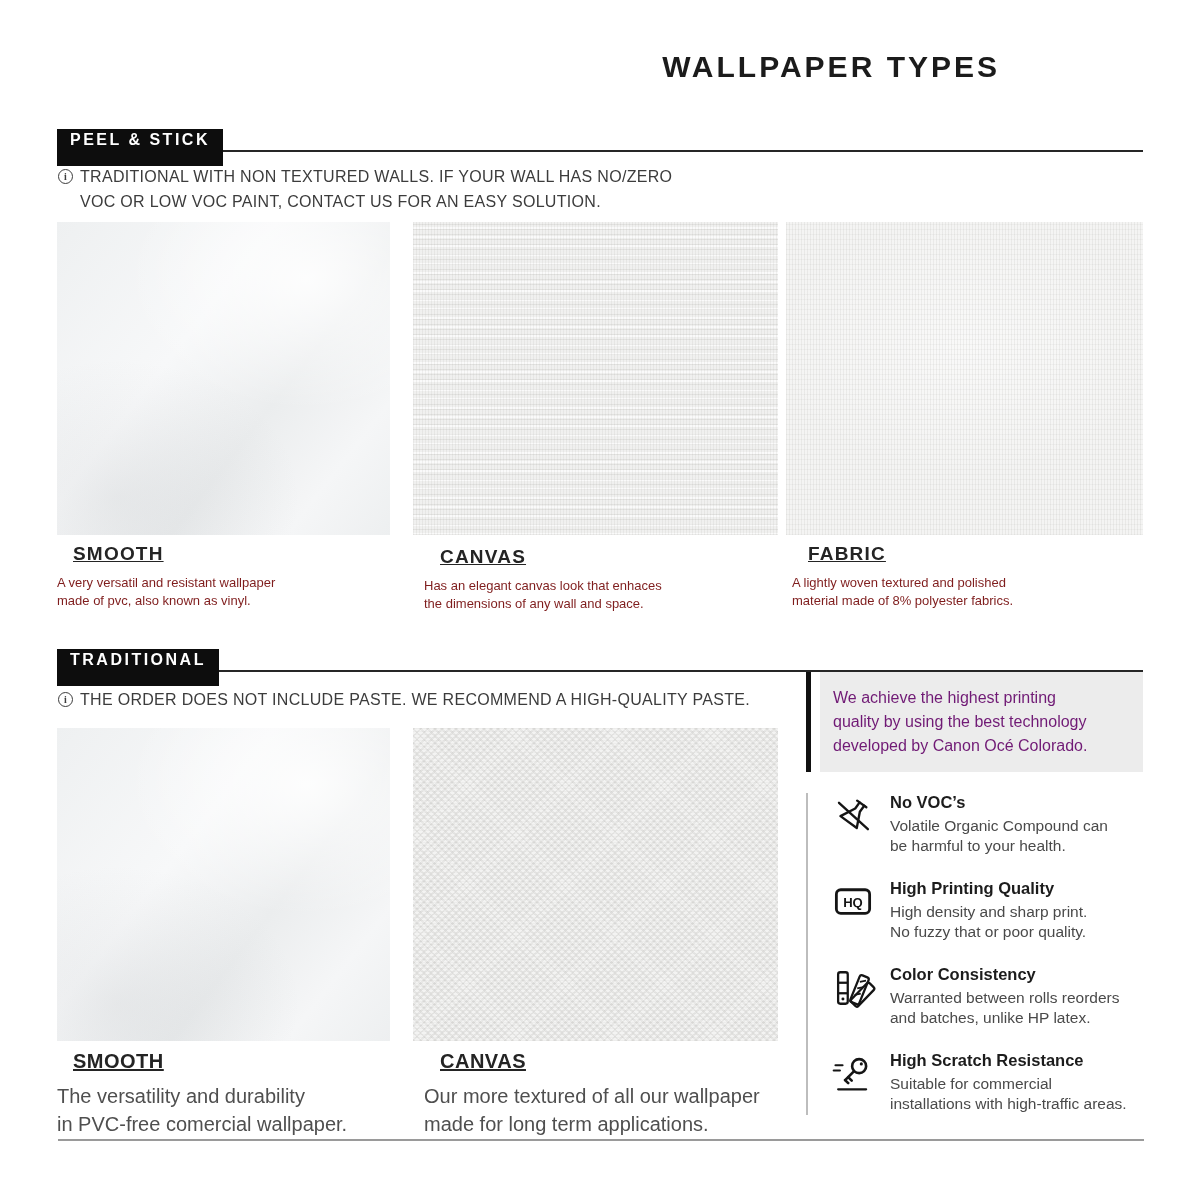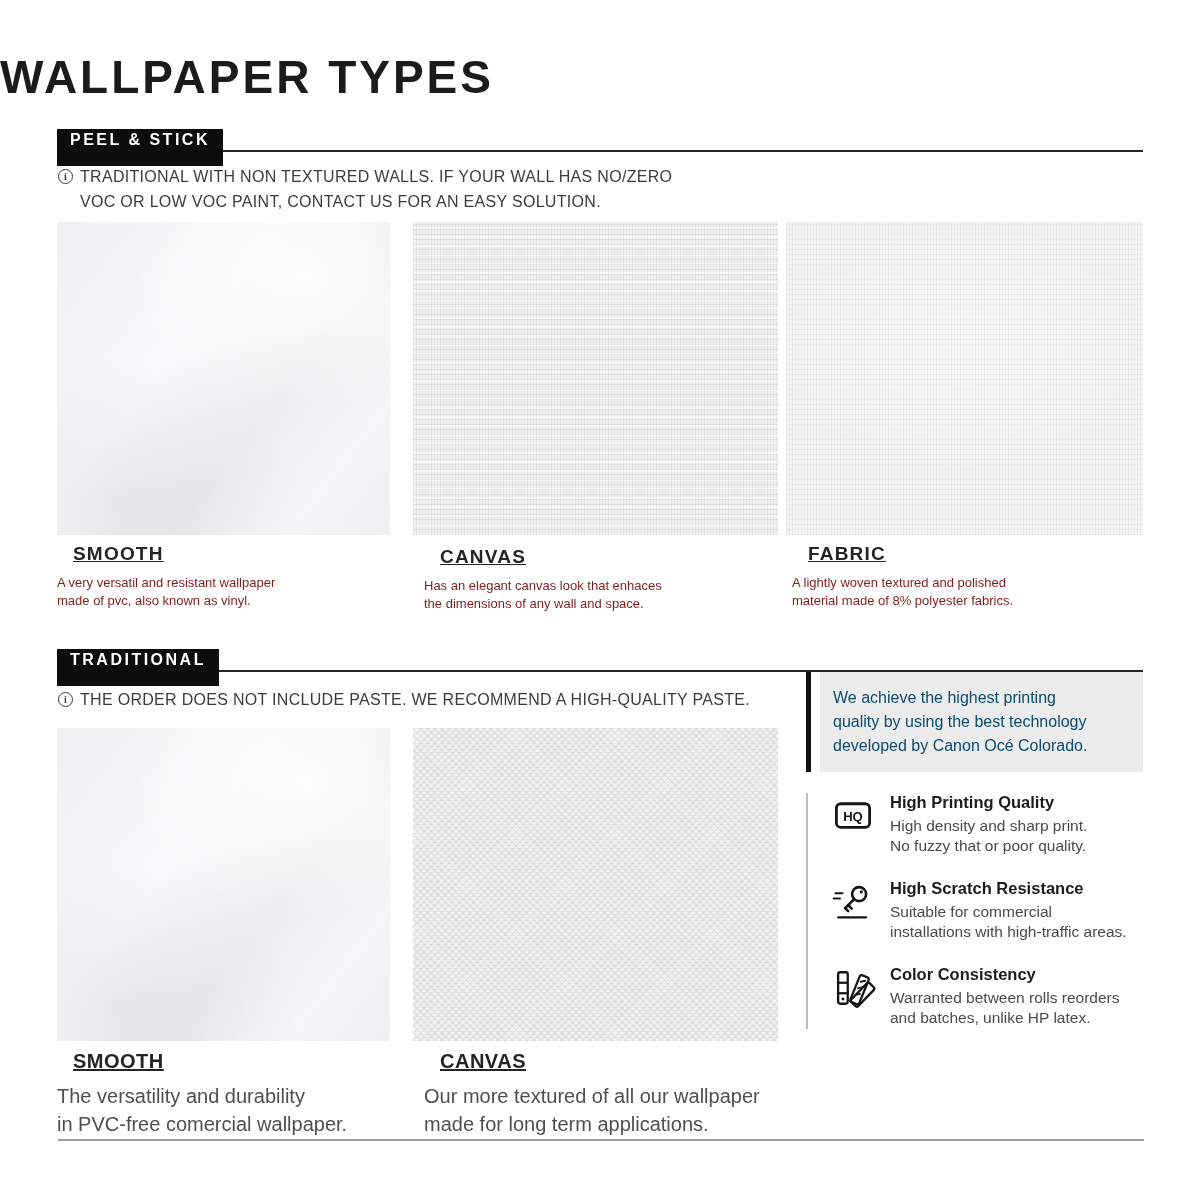--- a/index.html
+++ b/index.html
@@ -12,22 +12,22 @@
     font-family: "Liberation Sans", sans-serif;
     color: #1c1c1c;
     overflow: hidden;
   }
 
   
   .page-title {
     position: absolute;
     top: 50px; left: 0;
     width: 1000px;
-    text-align: left;
-    font-size: 46px;
+    text-align: right;
+    font-size: 30px;
     font-weight: 600;
     letter-spacing: 3px;
     color: #1b1b1b;
   }
 
   
   .section-header { position: absolute; left: 57px; width: 1086px; height: 24px; }
   .section-header .rule {
     position: absolute; left: 0; right: 0; top: 21px;
     height: 2px; background: #262626;
@@ -115,21 +115,21 @@
   .cap-r2-1 { left: 57px;  top: 1050px; }
   .cap-r2-2 { left: 424px; top: 1050px; }
 
   
   .quote-panel { position: absolute; left: 806px; top: 672px; width: 337px; display: flex; }
   .quote-bar { flex: none; width: 5px; background: #111111; }
   .quote-box {
     flex: 1; margin-left: 9px;
     background: #ececec;
     padding: 14px 10px 14px 13px;
-    font-size: 16px; color: #0c4a6e; line-height: 24px;
+    font-size: 16px; color: #701a75; line-height: 24px;
   }
 
   
   .features {
     position: absolute; left: 806px; top: 793px; width: 337px;
     border-left: 2px solid #bdbdbd;
     padding-left: 24px;
     display: flex; flex-direction: column; gap: 22px;
   }
   .feature { display: flex; align-items: flex-start; gap: 16px; }
@@ -224,55 +224,51 @@
     <div class="quote-bar"></div>
     <div class="quote-box">
       <span>We achieve the highest printing</span><br>
       <span>quality by using the best technology</span><br>
       <span>developed by Canon Océ Colorado.</span>
     </div>
   </div>
 
   <div class="features">
 
+    <div class="feature">
+      <span class="feature-icon">
+        <svg width="42" height="46" viewBox="0 0 48 48" fill="none" stroke="#151515" stroke-width="2.7" stroke-linecap="round" stroke-linejoin="round">
+          <g transform="rotate(36 24 24)">
+            <path d="M17.5 7 H 30.5"></path>
+            <path d="M21 7 v 8.5 L 12.5 32.5 H 35.5 L 27.5 15.5 V 7"></path>
+          </g>
+          <line x1="8" y1="9" x2="41" y2="39"></line>
+        </svg>
+      </span>
+      <div>
+        <p class="feature-title">No VOC’s</p>
+        <div class="feature-desc">
+          <span>Volatile Organic Compound can</span><br>
+          <span>be harmful to your health.</span>
+        </div>
+      </div>
+    </div>
 
     <div class="feature">
       <span class="feature-icon">
         <svg width="42" height="46" viewBox="0 0 48 48" fill="none">
           <rect x="5" y="10" width="38" height="27" rx="5" stroke="#151515" stroke-width="3.2"></rect>
           <text x="24" y="24.5" text-anchor="middle" dominant-baseline="central" font-family="Liberation Sans, sans-serif" font-size="15" font-weight="700" fill="#151515" stroke="none">HQ</text>
         </svg>
       </span>
       <div>
         <p class="feature-title">High Printing Quality</p>
         <div class="feature-desc">
           <span>High density and sharp print.</span><br>
           <span>No fuzzy that or poor quality.</span>
-        </div>
-      </div>
-    </div>
-
-    <div class="feature">
-      <span class="feature-icon">
-        <svg width="42" height="46" viewBox="0 0 48 48" fill="none" stroke="#151515" stroke-width="2.5" stroke-linecap="round" stroke-linejoin="round">
-          <line x1="4" y1="14" x2="12" y2="14"></line>
-          <line x1="2" y1="20" x2="9" y2="20"></line>
-          <circle cx="31" cy="15" r="8" stroke-width="3"></circle>
-          <circle cx="33.5" cy="12.5" r="1.8" fill="#151515" stroke="none"></circle>
-          <path d="M25 21 L15 31" stroke-width="3"></path>
-          <path d="M18.5 27.5 l4 4" stroke-width="3"></path>
-          <path d="M15 31 l3.5 3.5" stroke-width="3"></path>
-          <line x1="7" y1="41.5" x2="39" y2="41.5"></line>
-        </svg>
-      </span>
-      <div>
-        <p class="feature-title">High Scratch Resistance</p>
-        <div class="feature-desc">
-          <span>Suitable for commercial</span><br>
-          <span>installations with high-traffic areas.</span>
         </div>
       </div>
     </div>
 
     <div class="feature">
       <span class="feature-icon">
         <svg width="42" height="46" viewBox="0 0 48 48" fill="none" stroke="#151515" stroke-width="2.6" stroke-linejoin="round">
           <g transform="rotate(44 22 40)">
             <rect x="20" y="10" width="11" height="30" rx="2.5"></rect>
           </g>
@@ -288,17 +284,39 @@
       </span>
       <div>
         <p class="feature-title">Color Consistency</p>
         <div class="feature-desc">
           <span>Warranted between rolls reorders</span><br>
           <span>and batches, unlike HP latex.</span>
         </div>
       </div>
     </div>
 
+    <div class="feature">
+      <span class="feature-icon">
+        <svg width="42" height="46" viewBox="0 0 48 48" fill="none" stroke="#151515" stroke-width="2.5" stroke-linecap="round" stroke-linejoin="round">
+          <line x1="4" y1="14" x2="12" y2="14"></line>
+          <line x1="2" y1="20" x2="9" y2="20"></line>
+          <circle cx="31" cy="15" r="8" stroke-width="3"></circle>
+          <circle cx="33.5" cy="12.5" r="1.8" fill="#151515" stroke="none"></circle>
+          <path d="M25 21 L15 31" stroke-width="3"></path>
+          <path d="M18.5 27.5 l4 4" stroke-width="3"></path>
+          <path d="M15 31 l3.5 3.5" stroke-width="3"></path>
+          <line x1="7" y1="41.5" x2="39" y2="41.5"></line>
+        </svg>
+      </span>
+      <div>
+        <p class="feature-title">High Scratch Resistance</p>
+        <div class="feature-desc">
+          <span>Suitable for commercial</span><br>
+          <span>installations with high-traffic areas.</span>
+        </div>
+      </div>
+    </div>
+
   </div>
 
   <div class="bottom-rule"></div>
 
 </div>
 
 </body></html>

